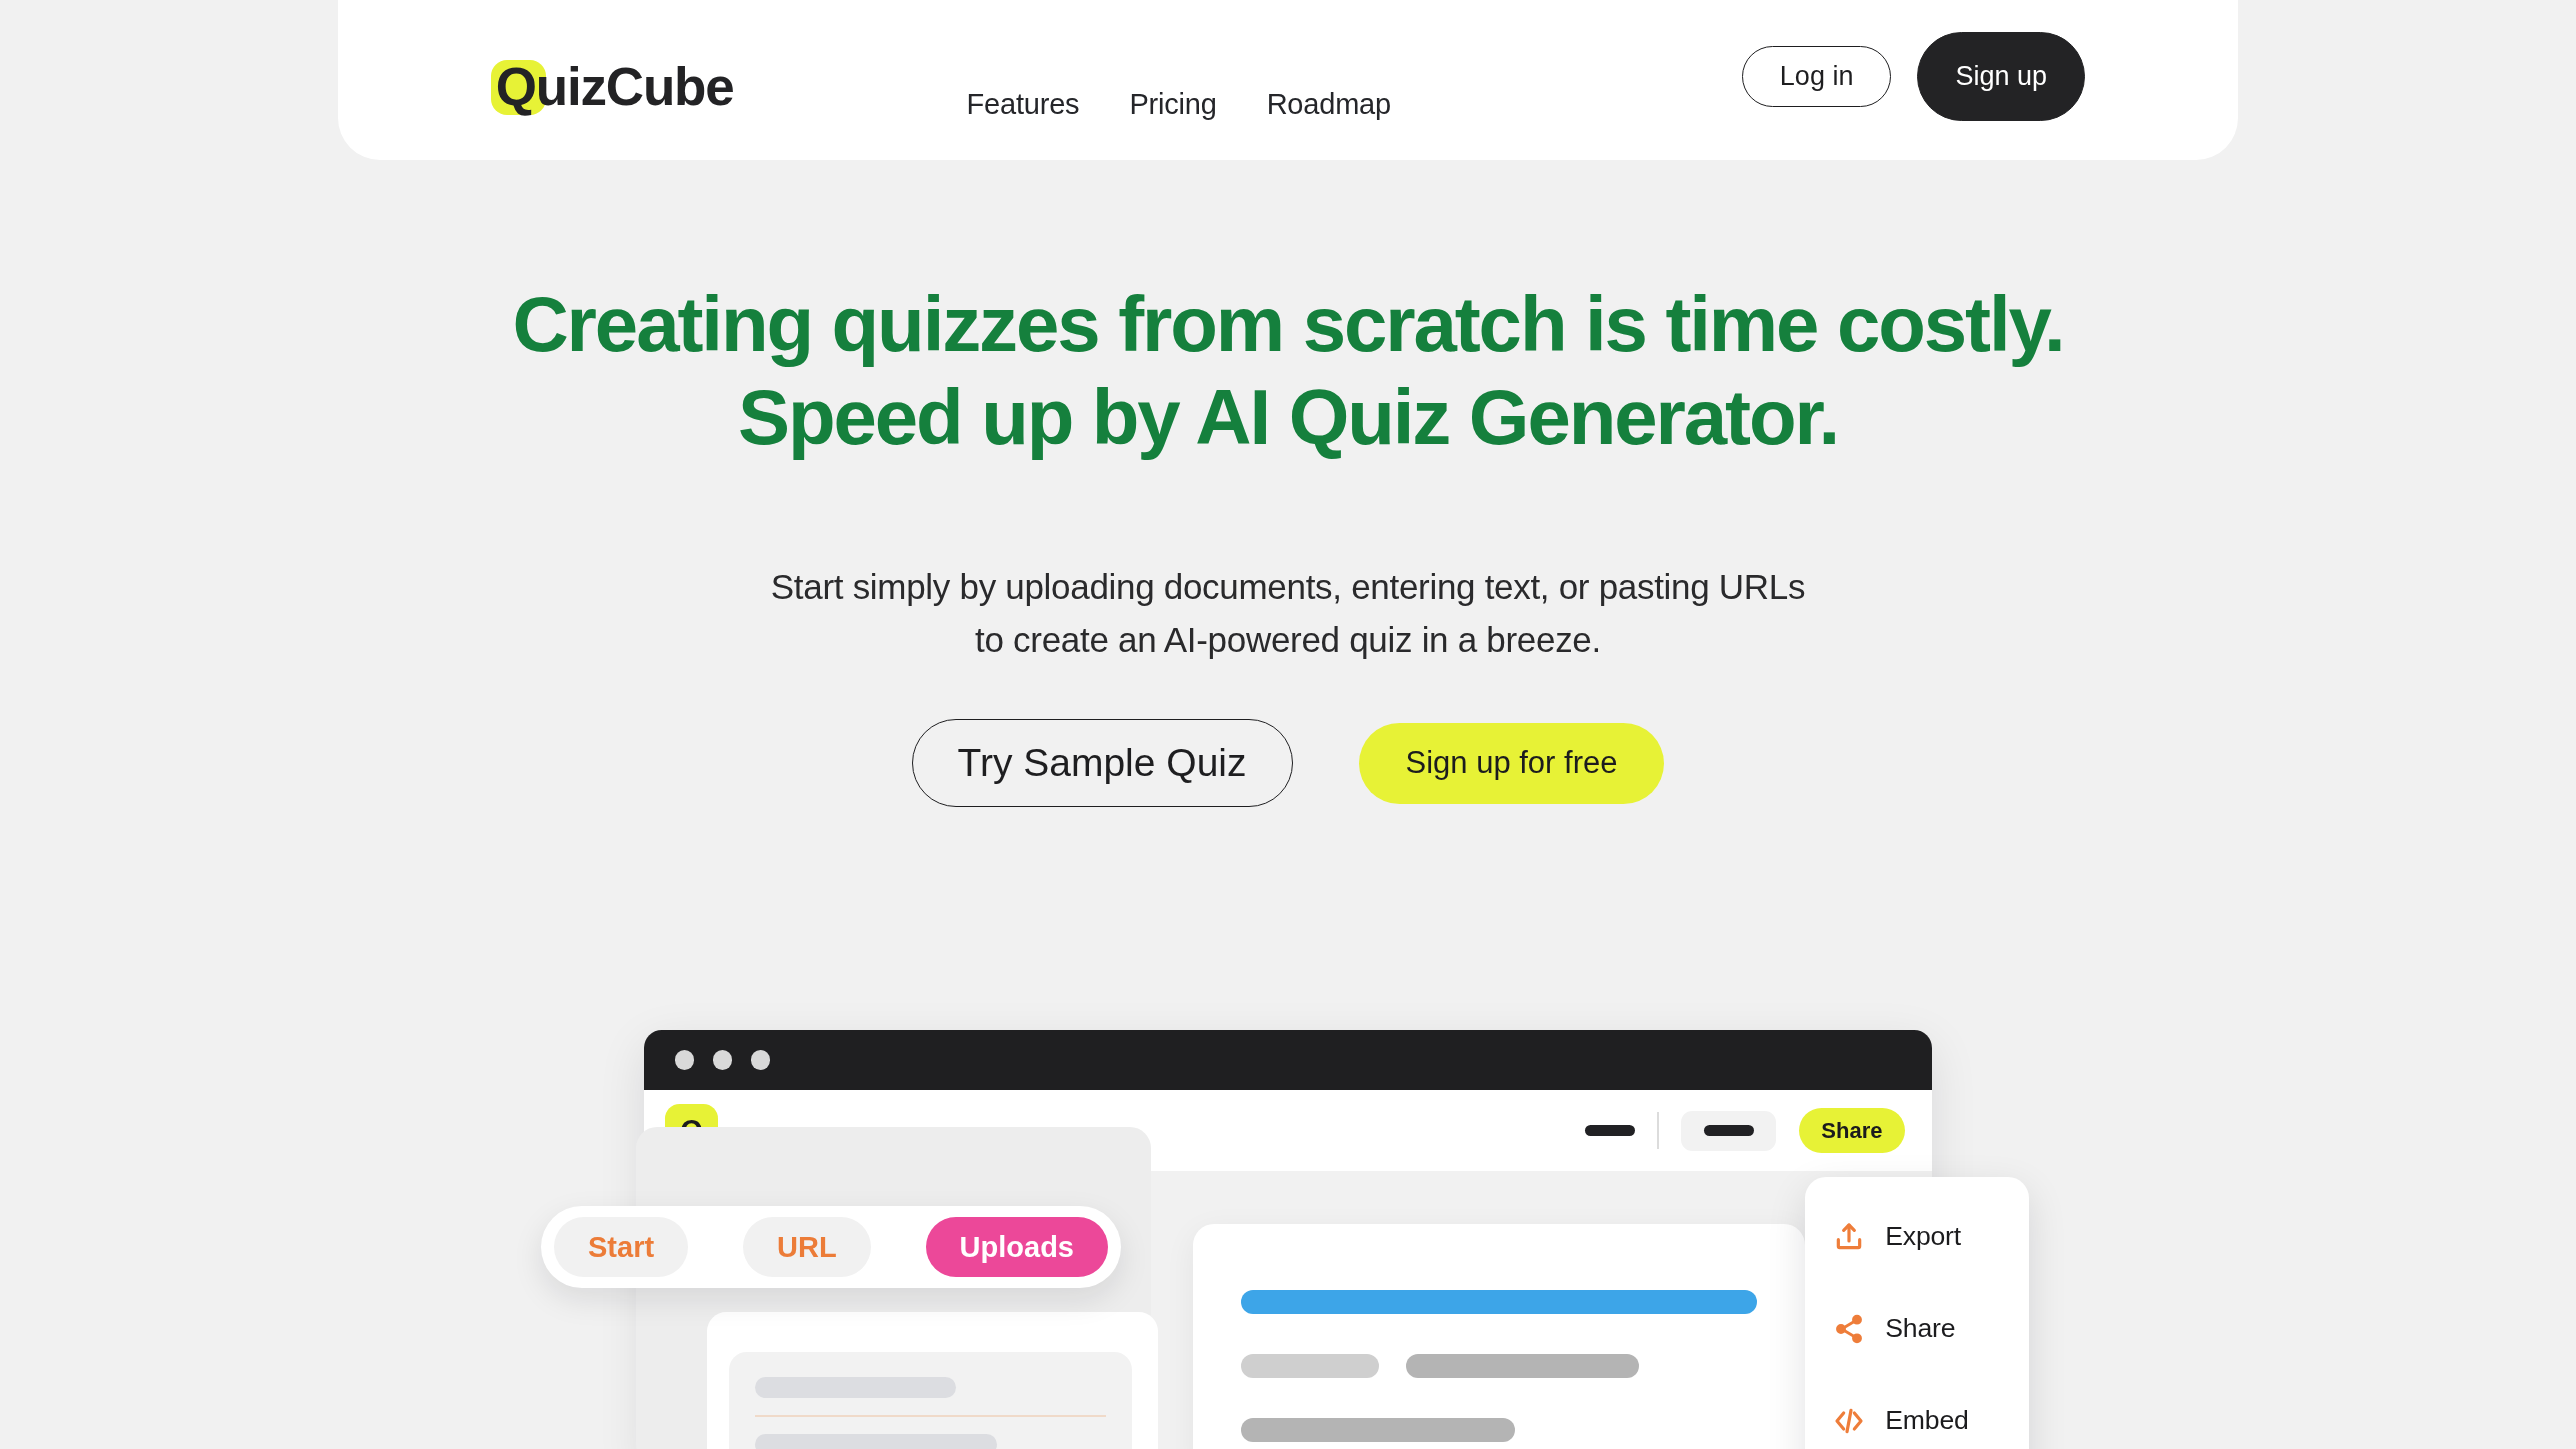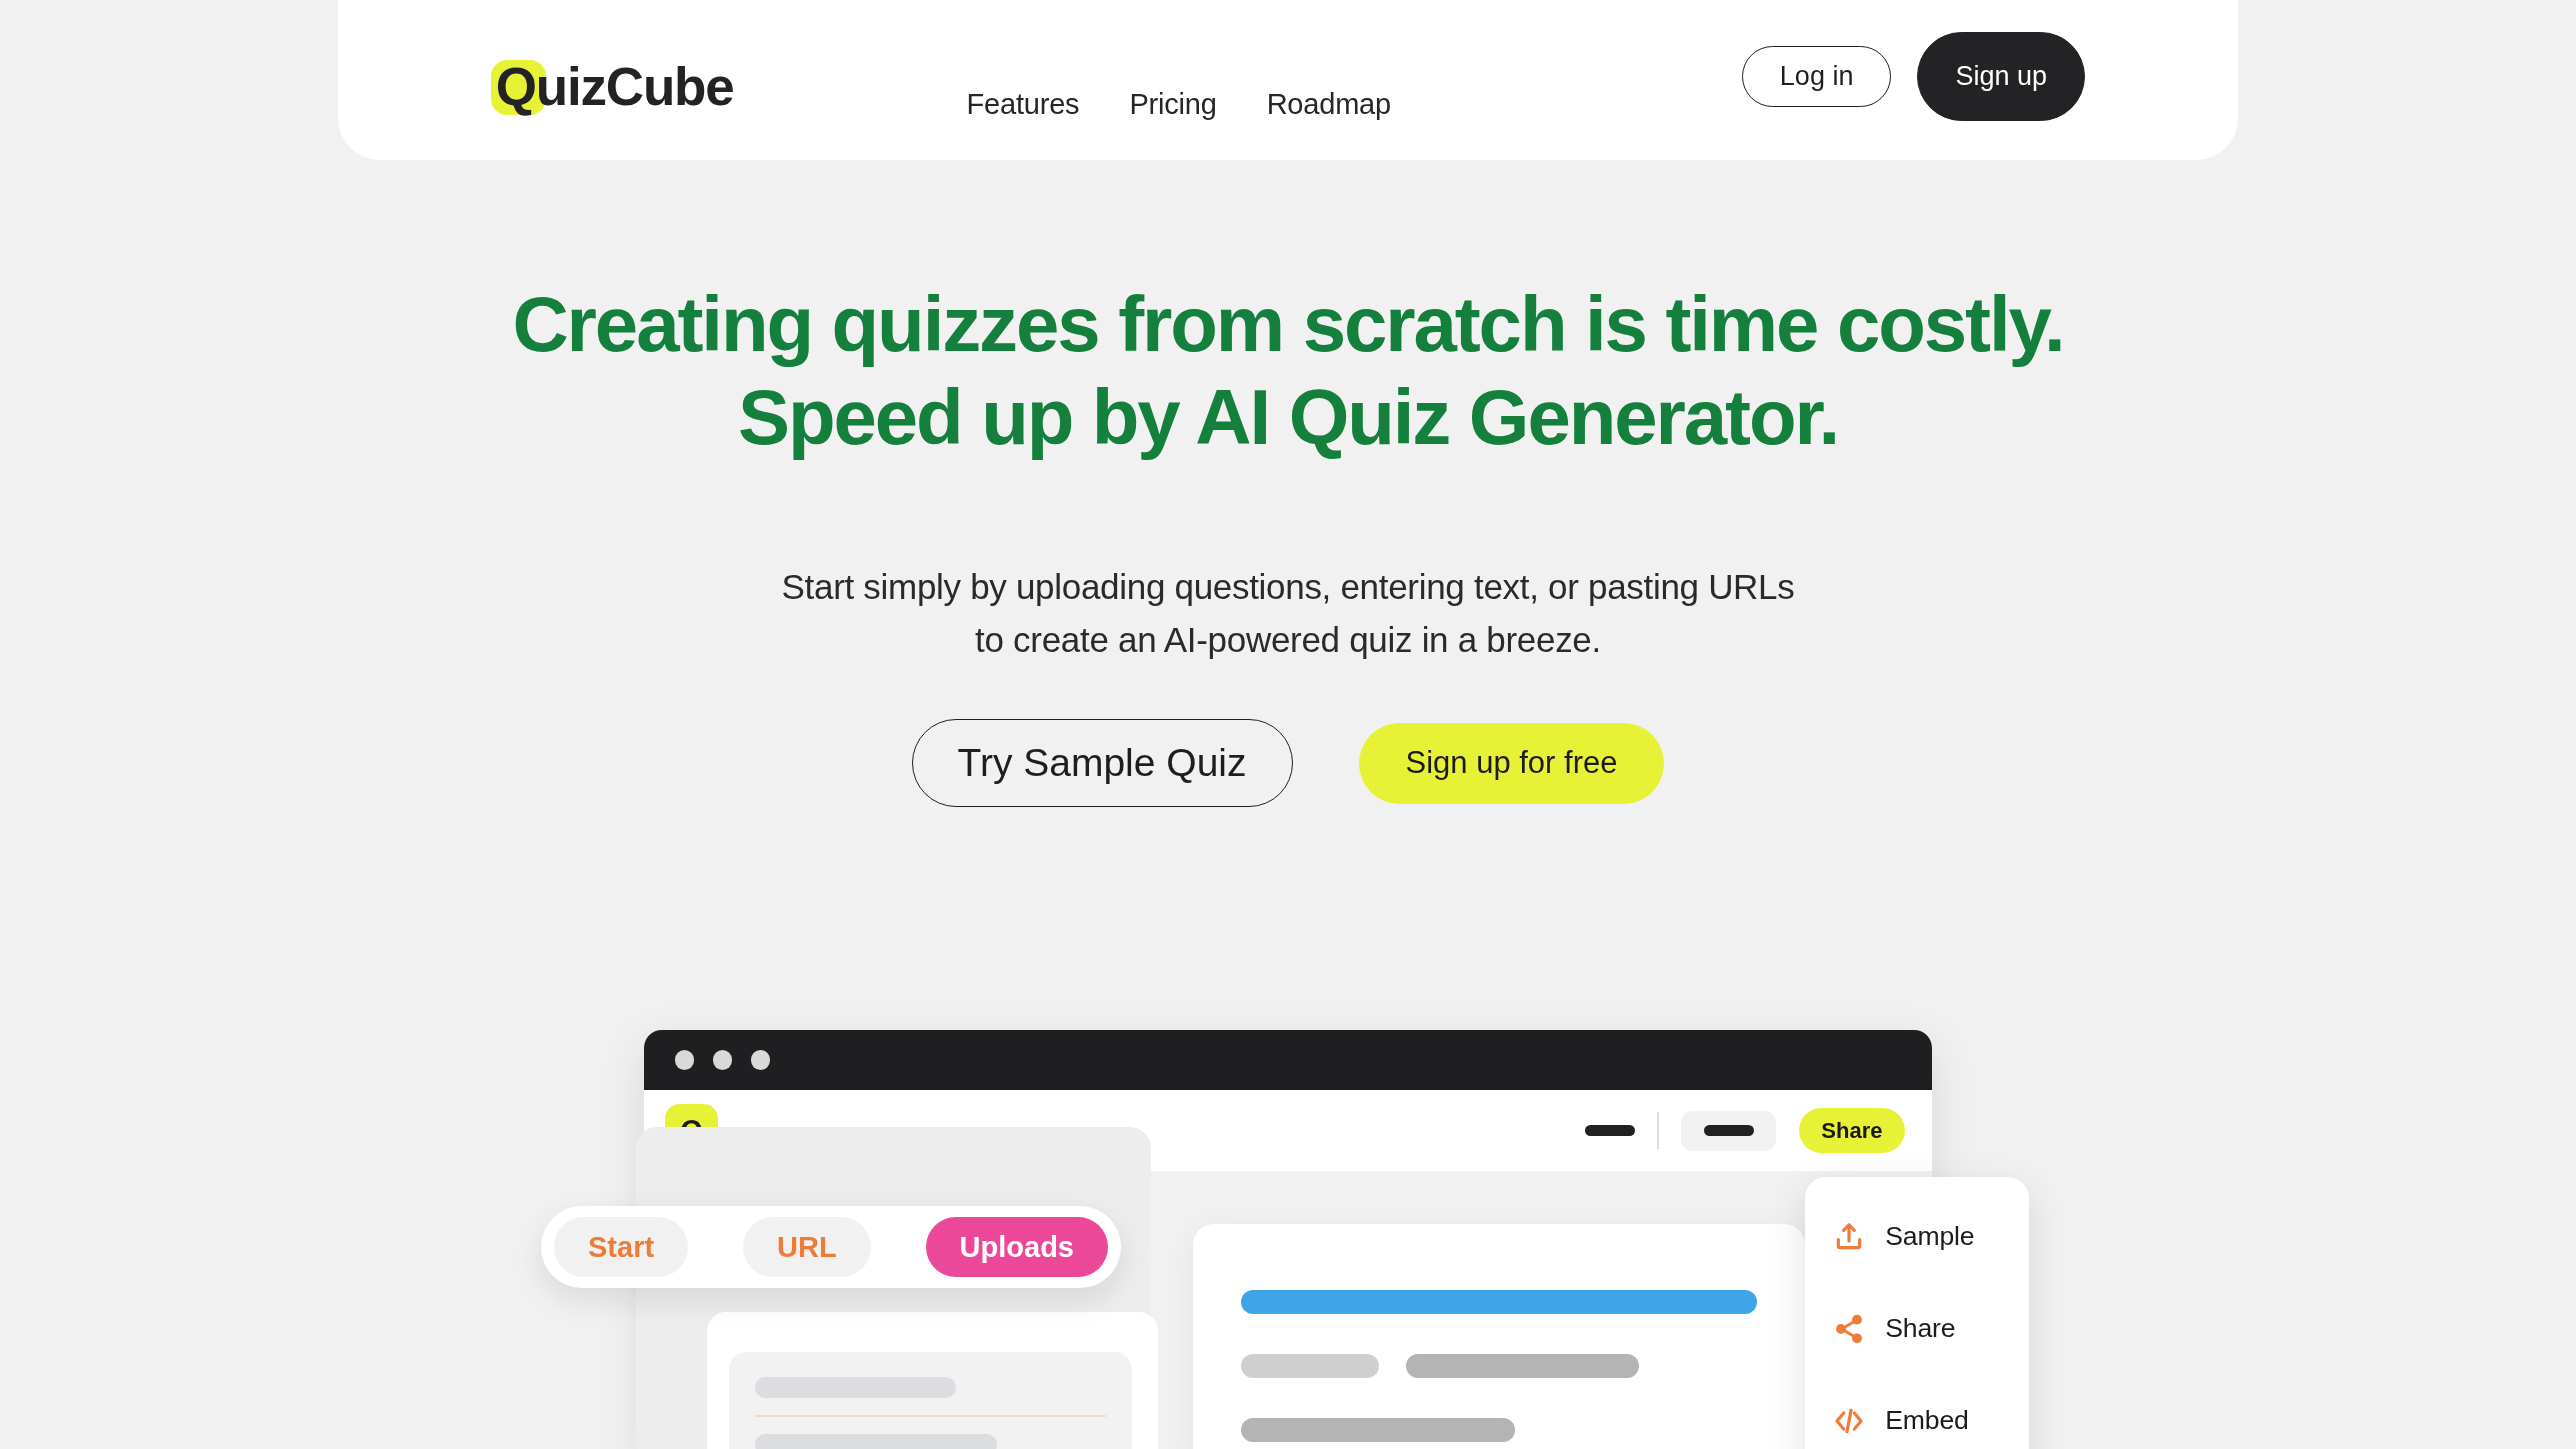--- a/index.html
+++ b/index.html
@@ -423,21 +423,21 @@
     <button class="btn-login">Log in</button>
     <button class="btn-signup">Sign up</button>
   </div>
 </div>
 
 <div class="hero">
   <h1 class="hero-title">Creating quizzes from scratch is time costly. Speed up by AI Quiz Generator.</h1>
 
   <p class="hero-sub">
     <br>
-    <span>Start simply by uploading questions, entering text, or pasting URLs</span><br>
+    <span>Start simply by uploading documents, entering text, or pasting URLs</span><br>
     <span>to create an AI-powered quiz in a breeze.</span>
   </p>
 
   <div class="hero-cta">
     <button class="btn-sample">Try Sample Quiz</button>
     <button class="btn-free">Sign up for free</button>
   </div>
 </div>
 
 <div class="mock">
@@ -499,21 +499,21 @@
 <div class="menu">
 
   <div class="menu-item">
     <span class="menu-icon">
       <svg width="32" height="32" viewBox="0 0 24 24" fill="none" stroke="#EE7D3A" stroke-width="2.4" stroke-linecap="round" stroke-linejoin="round">
         <path d="M12 15V3"></path>
         <path d="M8 7l4-4 4 4"></path>
         <path d="M4 14v5a1 1 0 001 1h14a1 1 0 001-1v-5"></path>
       </svg>
     </span>
-    <span class="menu-label">Sample</span>
+    <span class="menu-label">Export</span>
   </div>
 
   <div class="menu-item">
     <span class="menu-icon">
       <svg width="32" height="32" viewBox="0 0 24 24" fill="none" stroke="#EE7D3A" stroke-width="2.2" stroke-linecap="round" stroke-linejoin="round">
         <circle cx="18" cy="5" r="2.6" fill="#EE7D3A"></circle>
         <circle cx="6" cy="12" r="2.6" fill="#EE7D3A"></circle>
         <circle cx="18" cy="19" r="2.6" fill="#EE7D3A"></circle>
         <path d="M8.4 10.8l7.2-4.2"></path>
         <path d="M8.4 13.2l7.2 4.2"></path>

